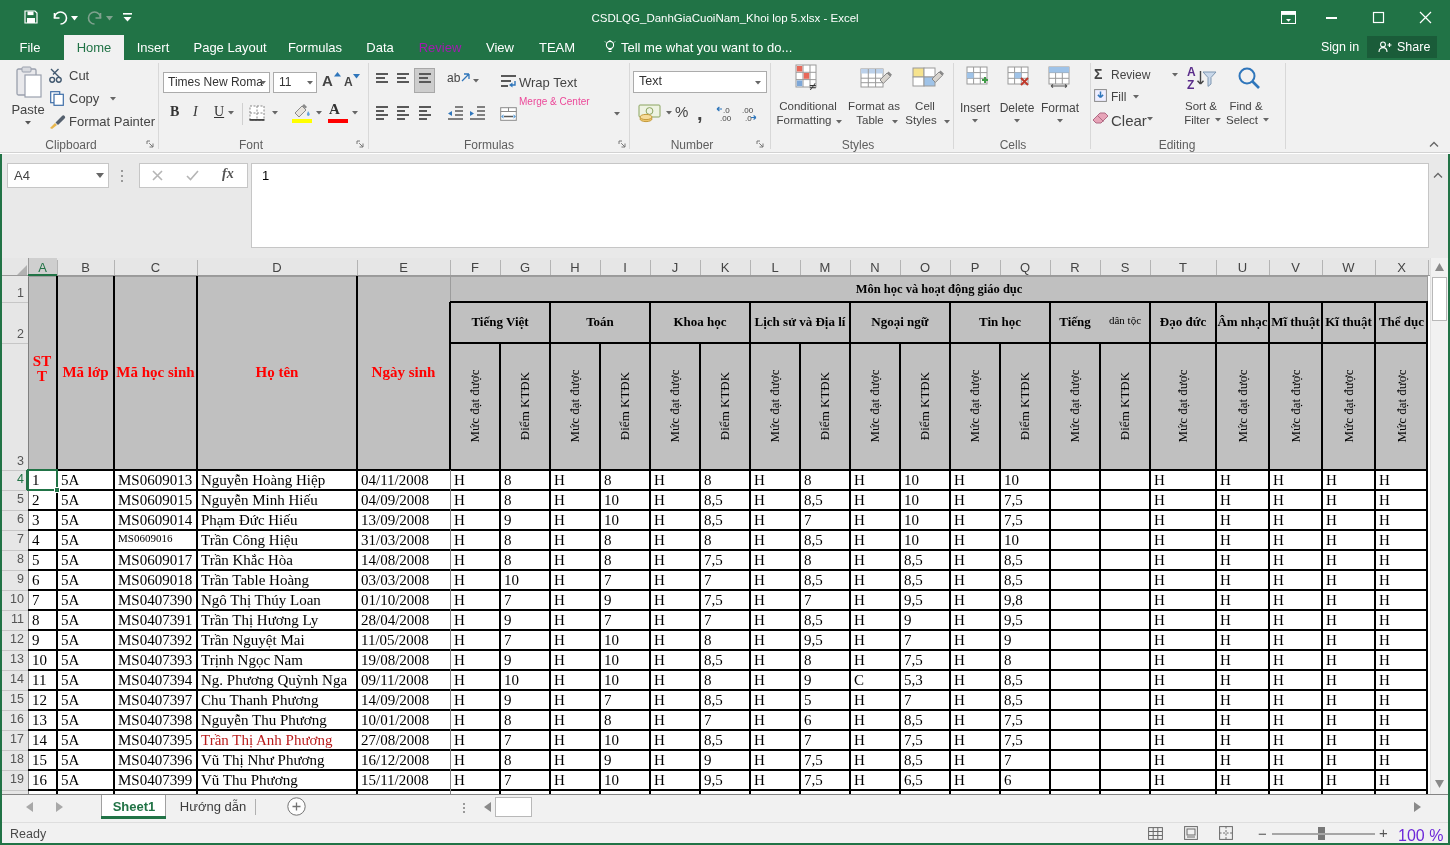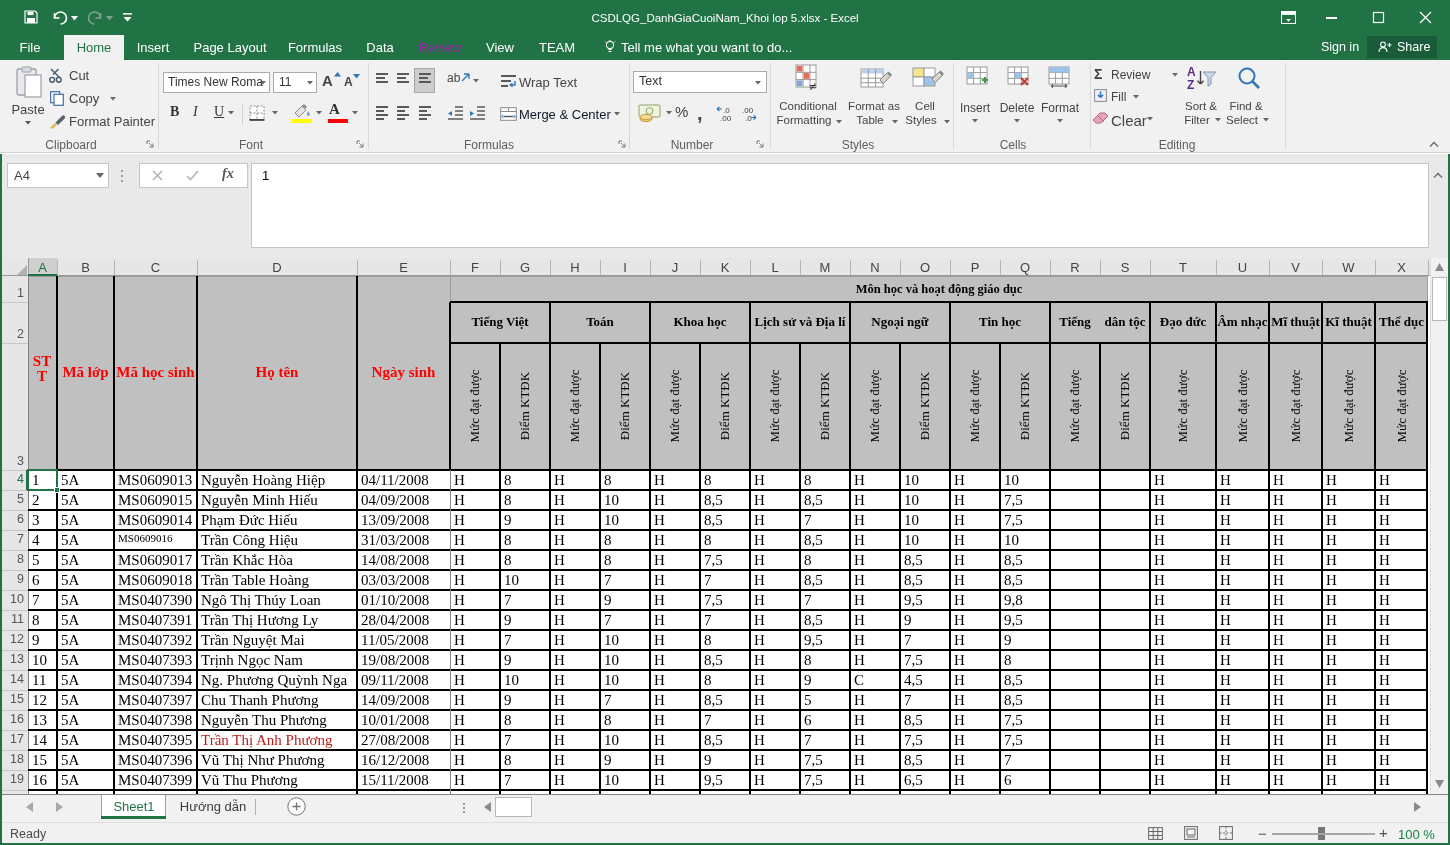--- a/index.html
+++ b/index.html
@@ -223,21 +223,21 @@
 <svg style="left:469px;top:106px" width="16" height="14" viewBox="0 0 16 14">
     <path d="M8 1h8M8 5h8M8 9h8M1 13h15" stroke="#595959" stroke-width="1.6"></path>
     <path d="M11 5 L15 7.5 11 10z" fill="#2f76bb" transform="translate(-10 0)"></path>
   </svg>
 <svg style="left:500px;top:107px" width="17" height="14" viewBox="0 0 17 14">
     <rect x="0.7" y="0.7" width="15.6" height="12.6" fill="#fff" stroke="#8a8a8a"></rect>
     <path d="M0.7 4.5h15.6M8.5 0.7v3.8" stroke="#8a8a8a"></path>
     <path d="M4 9.5h9" stroke="#595959" stroke-width="1.5"></path>
     <path d="M3.5 7.2 L0.9 9.5 3.5 11.8zM13.5 7.2 L16.1 9.5 13.5 11.8z" fill="#66a3d9"></path>
   </svg>
-<b class="ab t" style="left:519px;top:107px;color:#0f172a;font-size:13px">Merge &amp; Center</b>
+<b class="ab t" style="left:519px;top:96px;color:#ec4899;font-size:10px">Merge &amp; Center</b>
 <svg style="left:614px;top:112px" width="6" height="4" viewBox="0 0 6 4">
     <path d="M0 0h6L3 3.6z" fill="#666"></path>
   </svg>
 <div class="ab" style="left:633px;top:71px;width:134px;height:22px;background:#fff;border:1px solid #ababab"></div>
 <b class="ab t" style="left:639px;top:74px;color:#333;font-size:12.5px">Text</b>
 <svg style="left:755px;top:81px" width="6" height="4" viewBox="0 0 6 4">
     <path d="M0 0h6L3 3.6z" fill="#666"></path>
   </svg>
 <svg style="left:638px;top:104px" width="24" height="18" viewBox="0 0 24 18">
     <rect x="1" y="1" width="21" height="12" rx="1" fill="#eef3e2" stroke="#8aa45f"></rect>
@@ -543,21 +543,21 @@
 <b class="ab ctr ser" style="left:277px;top:364px;color:#f00;font-weight:bold;font-size:15px">Họ tên</b>
 <b class="ab ctr ser" style="left:403.5px;top:364px;color:#f00;font-weight:bold;font-size:15px">Ngày sinh</b>
 <b class="ab ctr ser" style="left:939px;top:282px;color:#000;font-weight:bold;font-size:12.5px">Môn học và hoạt động giáo dục</b>
 <b class="ab ctr ser" style="left:500px;top:314px;color:#000;font-weight:bold;font-size:13px">Tiếng Việt</b>
 <b class="ab ctr ser" style="left:600px;top:314px;color:#000;font-weight:bold;font-size:13px">Toán</b>
 <b class="ab ctr ser" style="left:700px;top:314px;color:#000;font-weight:bold;font-size:13px">Khoa học</b>
 <b class="ab ctr ser" style="left:800px;top:314px;color:#000;font-weight:bold;font-size:13px">Lịch sử và Địa lí</b>
 <b class="ab ctr ser" style="left:900px;top:314px;color:#000;font-weight:bold;font-size:13px">Ngoại ngữ</b>
 <b class="ab ctr ser" style="left:1000px;top:314px;color:#000;font-weight:bold;font-size:13px">Tin học</b>
 <b class="ab ctr ser" style="left:1075px;top:314px;color:#000;font-weight:bold;font-size:13px">Tiếng</b>
-<b class="ab ctr ser" style="left:1125px;top:314px;color:#000;font-weight:bold;font-size:13px">dân tộc</b>
+<b class="ab ctr ser" style="left:1125px;top:314px;color:#000;font-weight:normal;font-size:11px">dân tộc</b>
 <b class="ab ctr ser" style="left:1183px;top:314px;color:#000;font-weight:bold;font-size:13px">Đạo đức</b>
 <b class="ab ctr ser" style="left:1242.5px;top:314px;color:#000;font-weight:bold;font-size:13px">Âm nhạc</b>
 <b class="ab ctr ser" style="left:1295.5px;top:314px;color:#000;font-weight:bold;font-size:13px">Mĩ thuật</b>
 <b class="ab ctr ser" style="left:1348.5px;top:314px;color:#000;font-weight:bold;font-size:13px">Kĩ thuật</b>
 <b class="ab ctr ser" style="left:1401.5px;top:314px;color:#000;font-weight:bold;font-size:13px">Thể dục</b>
 <b class="ab vt" style="left:475.0px;top:406px">Mức đạt được</b>
 <b class="ab vt" style="left:575.0px;top:406px">Mức đạt được</b>
 <b class="ab vt" style="left:675.0px;top:406px">Mức đạt được</b>
 <b class="ab vt" style="left:775.0px;top:406px">Mức đạt được</b>
 <b class="ab vt" style="left:875.0px;top:406px">Mức đạt được</b>
@@ -802,21 +802,21 @@
 <b class="ab t ser" style="left:361px;top:672px;color:#000;font-size:15px">09/11/2008</b>
 <b class="ab t ser" style="left:454px;top:672px;color:#000;font-size:15px">H</b>
 <b class="ab t ser" style="left:504px;top:672px;color:#000;font-size:15px">10</b>
 <b class="ab t ser" style="left:554px;top:672px;color:#000;font-size:15px">H</b>
 <b class="ab t ser" style="left:604px;top:672px;color:#000;font-size:15px">10</b>
 <b class="ab t ser" style="left:654px;top:672px;color:#000;font-size:15px">H</b>
 <b class="ab t ser" style="left:704px;top:672px;color:#000;font-size:15px">8</b>
 <b class="ab t ser" style="left:754px;top:672px;color:#000;font-size:15px">H</b>
 <b class="ab t ser" style="left:804px;top:672px;color:#000;font-size:15px">9</b>
 <b class="ab t ser" style="left:854px;top:672px;color:#000;font-size:15px">C</b>
-<b class="ab t ser" style="left:904px;top:672px;color:#000;font-size:15px">4,5</b>
+<b class="ab t ser" style="left:904px;top:672px;color:#000;font-size:15px">5,3</b>
 <b class="ab t ser" style="left:954px;top:672px;color:#000;font-size:15px">H</b>
 <b class="ab t ser" style="left:1004px;top:672px;color:#000;font-size:15px">8,5</b>
 <b class="ab t ser" style="left:1154px;top:672px;color:#000;font-size:15px">H</b>
 <b class="ab t ser" style="left:1220px;top:672px;color:#000;font-size:15px">H</b>
 <b class="ab t ser" style="left:1273px;top:672px;color:#000;font-size:15px">H</b>
 <b class="ab t ser" style="left:1326px;top:672px;color:#000;font-size:15px">H</b>
 <b class="ab t ser" style="left:1379px;top:672px;color:#000;font-size:15px">H</b>
 <b class="ab t ser" style="left:32px;top:692px;color:#000;font-size:15px">12</b>
 <b class="ab t ser" style="left:61px;top:692px;color:#000;font-size:15px">5A</b>
 <b class="ab t ser" style="left:118px;top:692px;color:#000;font-size:15px">MS0407397</b>
@@ -939,21 +939,21 @@
   </svg>
 <div class="ab" style="left:0;top:794px;width:1450px;height:28px;background:#f1f1f1;border-top:1px solid #848484"></div>
 <svg style="left:26px;top:802px" width="7" height="10" viewBox="0 0 7 10">
     <path d="M7 0 L0 5 7 10z" fill="#a8a8a8"></path>
   </svg>
 <svg style="left:56px;top:802px" width="7" height="10" viewBox="0 0 7 10">
     <path d="M0 0 L7 5 0 10z" fill="#a8a8a8"></path>
   </svg>
 <div class="ab" style="left:101px;top:795px;width:65px;height:24px;background:#fff;border-left:1px solid #a0a0a0;border-right:1px solid #a0a0a0"></div>
 <i class="ab" style="left:101px;top:816px;width:65px;height:3px;background:#217346;z-index:6"></i>
-<b class="ab ctr" style="left:134px;top:799px;color:#217346;font-size:13px;font-weight:normal">Sheet1</b>
+<b class="ab ctr" style="left:134px;top:799px;color:#217346;font-size:13px;font-weight:bold">Sheet1</b>
 <b class="ab ctr" style="left:213px;top:799px;color:#3c3c3c;font-size:13px">Hướng dẫn</b>
 <i class="ab" style="left:255px;top:799px;width:1px;height:16px;background:#b0b0b0;z-index:5"></i>
 <svg style="left:287px;top:797px" width="19" height="19" viewBox="0 0 19 19">
     <circle cx="9.5" cy="9.5" r="8.7" fill="#fdfdfd" stroke="#737373"></circle>
     <path d="M9.5 5.5v8M5.5 9.5h8" stroke="#737373" stroke-width="1.3"></path>
   </svg>
 <i class="ab" style="left:463px;top:803px;width:2px;height:2px;background:#9a9a9a"></i>
 <i class="ab" style="left:463px;top:807px;width:2px;height:2px;background:#9a9a9a"></i>
 <i class="ab" style="left:463px;top:811px;width:2px;height:2px;background:#9a9a9a"></i>
 <svg style="left:484px;top:802px" width="7" height="10" viewBox="0 0 7 10">
@@ -975,15 +975,15 @@
     <path d="M3 11h8" stroke="#696969"></path>
   </svg>
 <svg style="left:1219px;top:826px" width="14" height="14" viewBox="0 0 14 14">
     <rect x="0.6" y="0.6" width="12.8" height="12.8" fill="none" stroke="#696969"></rect>
     <path d="M7 0.6 v12.8 M0.6 7 h12.8" stroke="#696969" stroke-dasharray="2 1.5"></path>
   </svg>
 <b class="ab t" style="left:1258px;top:825px;color:#555;font-size:15px">−</b>
 <i class="ab" style="left:1272px;top:833px;width:103px;height:2px;background:#a6a6a6;z-index:5"></i>
 <i class="ab" style="left:1318px;top:827px;width:7px;height:13px;background:#787878"></i>
 <b class="ab t" style="left:1379px;top:824px;color:#555;font-size:15px">+</b>
-<b class="ab t" style="left:1398px;top:827px;color:#15803d;font-size:13px">100 %</b>
+<b class="ab t" style="left:1398px;top:827px;color:#6d28d9;font-size:16px">100 %</b>
 <i class="ab" style="left:0;top:154px;width:2px;height:691px;background:#217346;z-index:20"></i>
 <i class="ab" style="left:1448px;top:154px;width:2px;height:691px;background:#217346;z-index:20"></i>
 <i class="ab" style="left:0;top:843px;width:1450px;height:2px;background:#217346;z-index:20"></i>
 </body></html>

